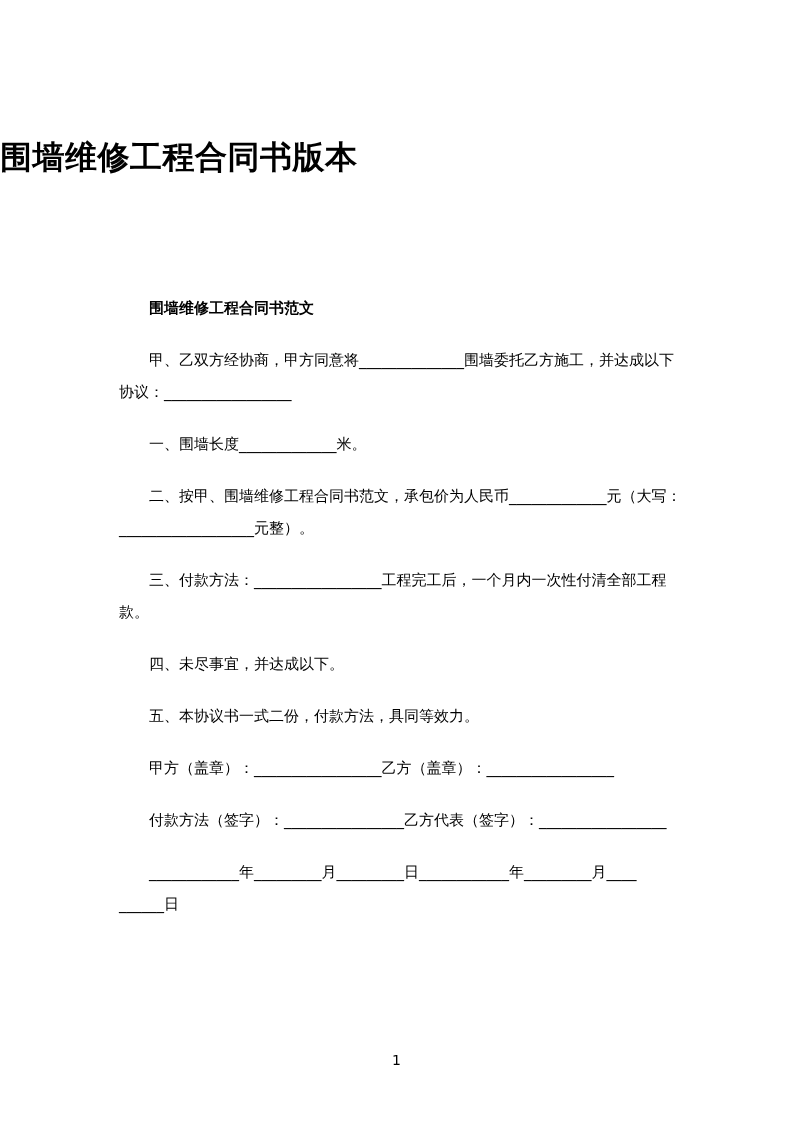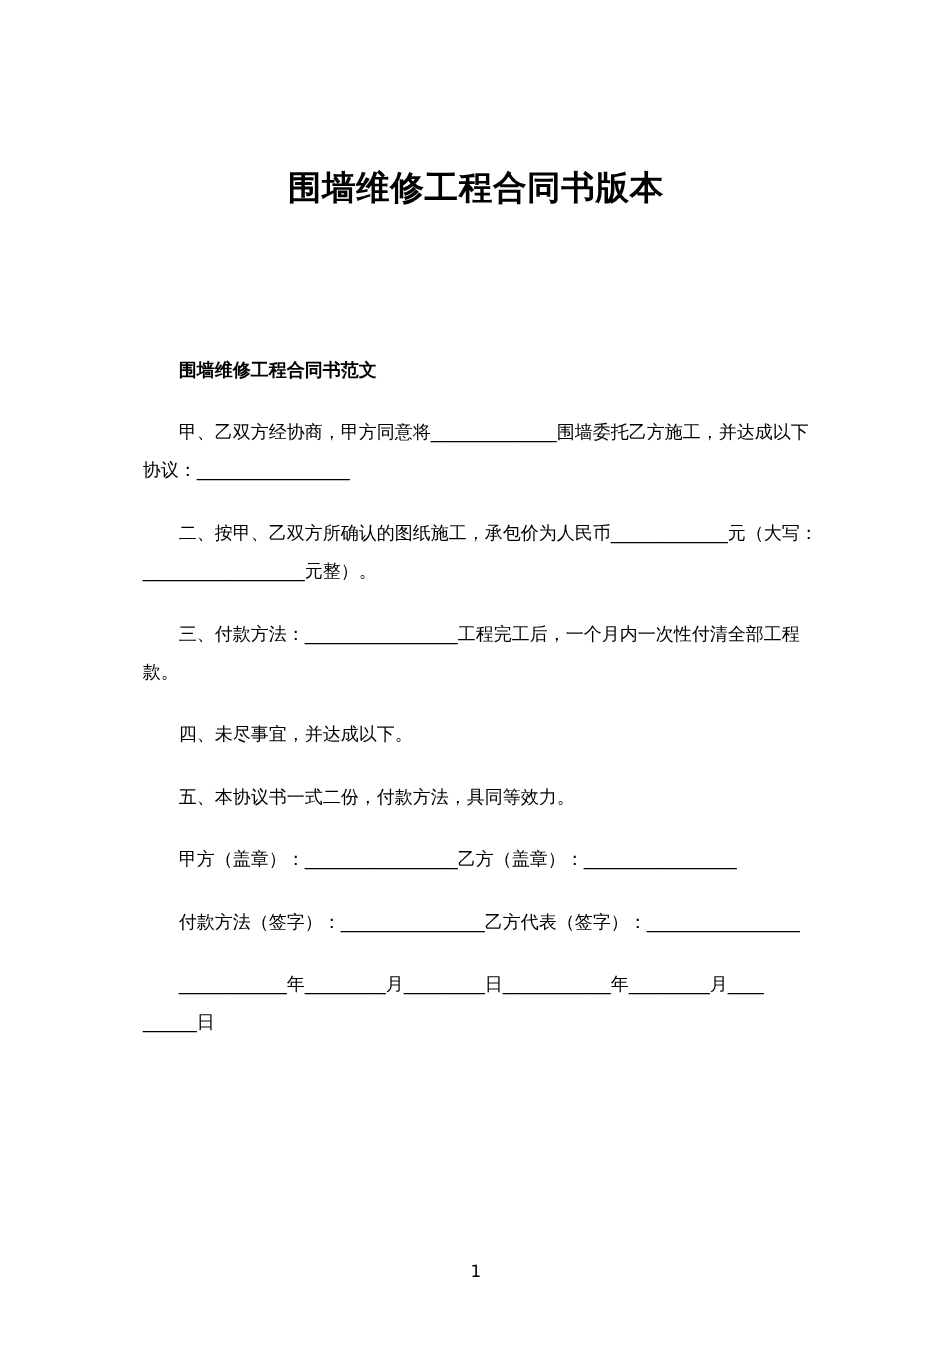--- a/index.html
+++ b/index.html
@@ -18,22 +18,22 @@
   .page {
     width: 793px;
     height: 1122px;
     background: #ffffff;
     position: relative;
     box-sizing: border-box;
   }
   .doc-title {
     margin: 0;
     padding-top: 140px;
-    text-align: center;
-    font-size: 28px;
+    text-align: left;
+    font-size: 32px;
     line-height: 34px;
     font-weight: bold;
     letter-spacing: 0.5px;
   }
   .content {
     box-sizing: border-box;
     padding: 118px 88px 0 100px; 
     margin-left: 19px;
   }
   .para {
@@ -62,21 +62,22 @@
 </head>
 <body>
 
 <div class="page">
   <h1 class="doc-title">围墙维修工程合同书版本</h1>
 
   <div class="content">
     <p class="para bold">围墙维修工程合同书范文</p>
     <p class="para">甲、乙双方经协商，甲方同意将______________围墙委托乙方施工，并达成以下
 协议：_________________</p>
-    <p class="para">二、按甲、乙双方所确认的图纸施工，承包价为人民币_____________元（大写：
+    <p class="para">一、围墙长度_____________米。</p>
+    <p class="para">二、按甲、围墙维修工程合同书范文，承包价为人民币_____________元（大写：
 __________________元整）。</p>
     <p class="para">三、付款方法：_________________工程完工后，一个月内一次性付清全部工程
 款。</p>
     <p class="para">四、未尽事宜，并达成以下。</p>
     <p class="para">五、本协议书一式二份，付款方法，具同等效力。</p>
     <p class="para">甲方（盖章）：_________________乙方（盖章）：_________________</p>
     <p class="para">付款方法（签字）：________________乙方代表（签字）：_________________</p>
     <p class="para">____________年_________月_________日____________年_________月____
 ______日</p>
   </div>

